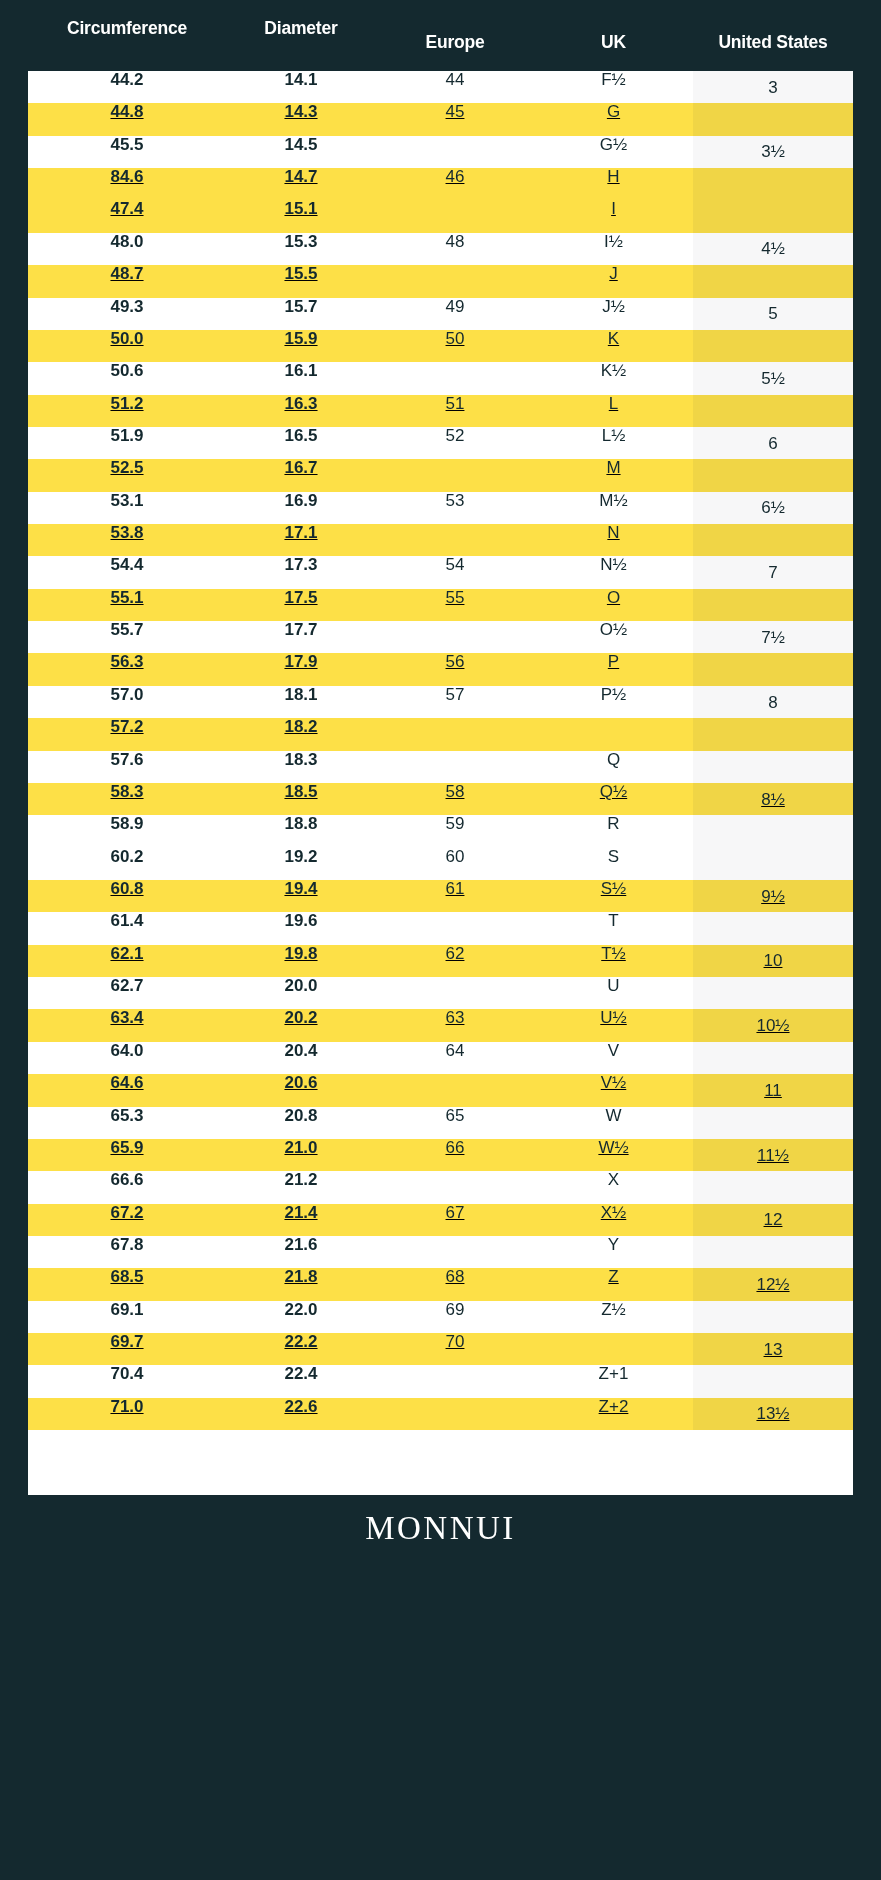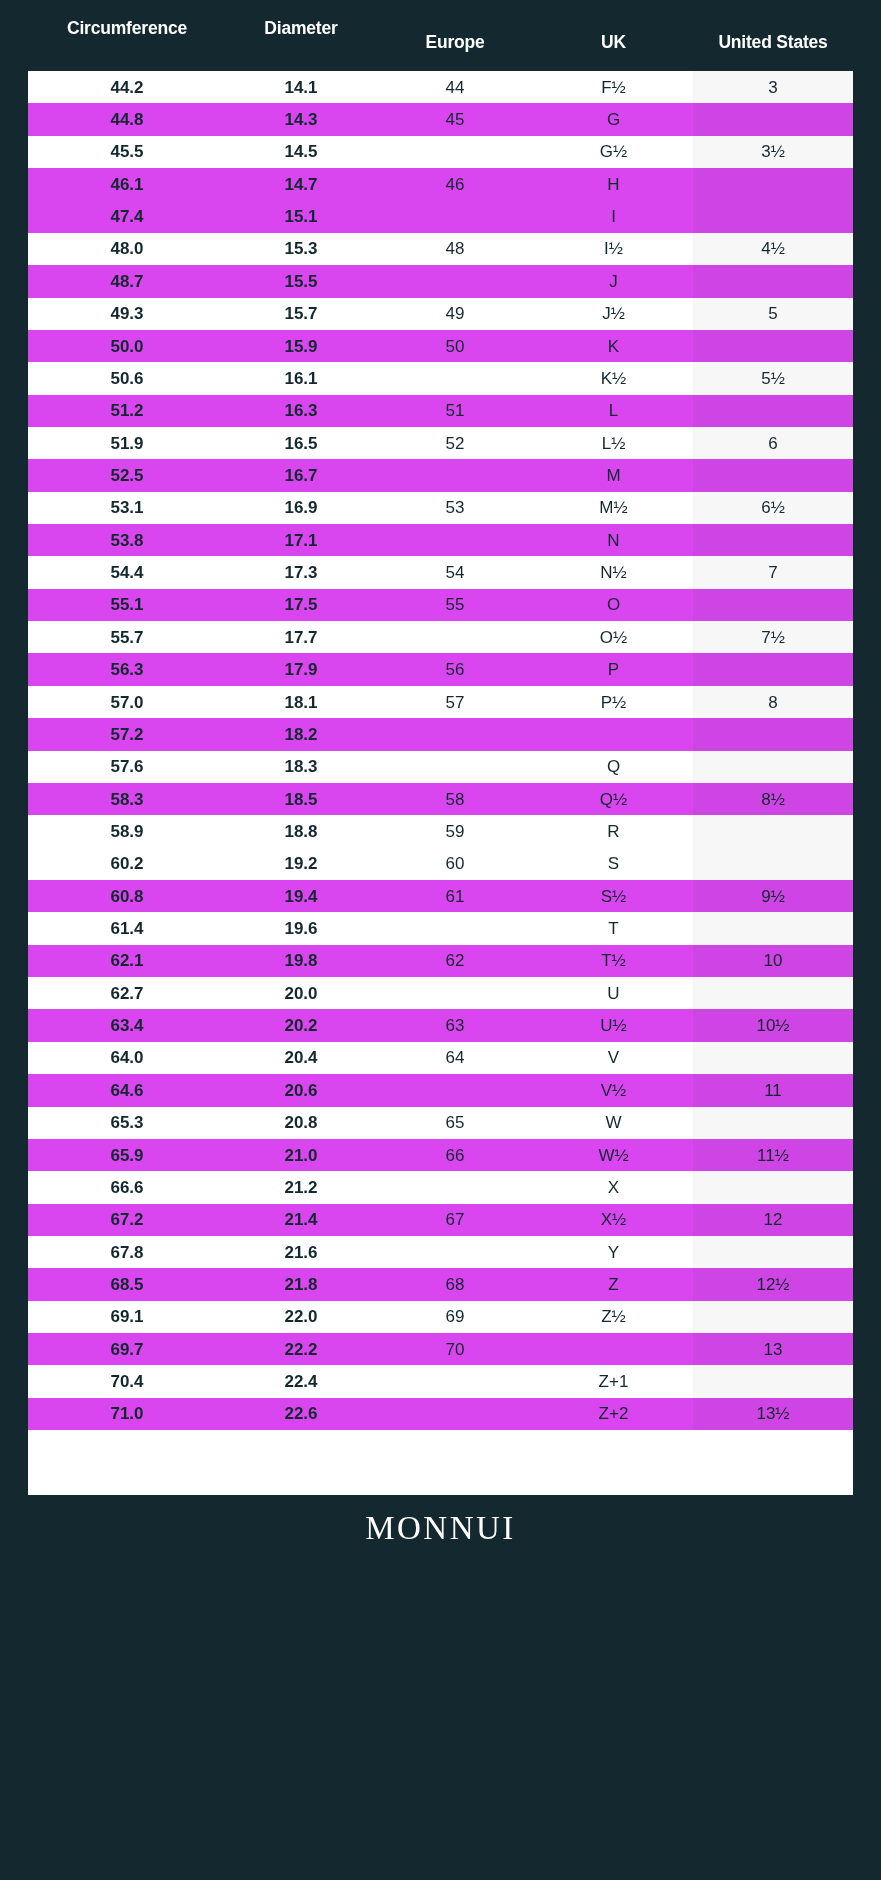--- a/index.html
+++ b/index.html
@@ -74,24 +74,24 @@
     top:71px;
     width:825px;
     height:1424px;
     background:#ffffff;
     overflow:hidden;
   }
 
   .row {
     display:flex;
     height:32.365px;
-    align-items:center;
+    align-items:flex-start;
     background:#ffffff;
   }
-  .row.alt { background:#d946ef; }
+  .row.alt { background:#fde047;text-decoration:underline; }
 
   .td {
     text-align:center;
     color:#14292f;
     font-size:17px;
     line-height:1;
     white-space:nowrap;
   }
 
   
@@ -166,21 +166,21 @@
         <div class="td c4"></div>
       </div>
       <div class="row">
         <div class="td c0">45.5</div>
         <div class="td c1">14.5</div>
         <div class="td c2"></div>
         <div class="td c3">G½</div>
         <div class="td c4">3½</div>
       </div>
       <div class="row alt">
-        <div class="td c0">46.1</div>
+        <div class="td c0">84.6</div>
         <div class="td c1">14.7</div>
         <div class="td c2">46</div>
         <div class="td c3">H</div>
         <div class="td c4"></div>
       </div>
       <div class="row alt">
         <div class="td c0">47.4</div>
         <div class="td c1">15.1</div>
         <div class="td c2"></div>
         <div class="td c3">I</div>

